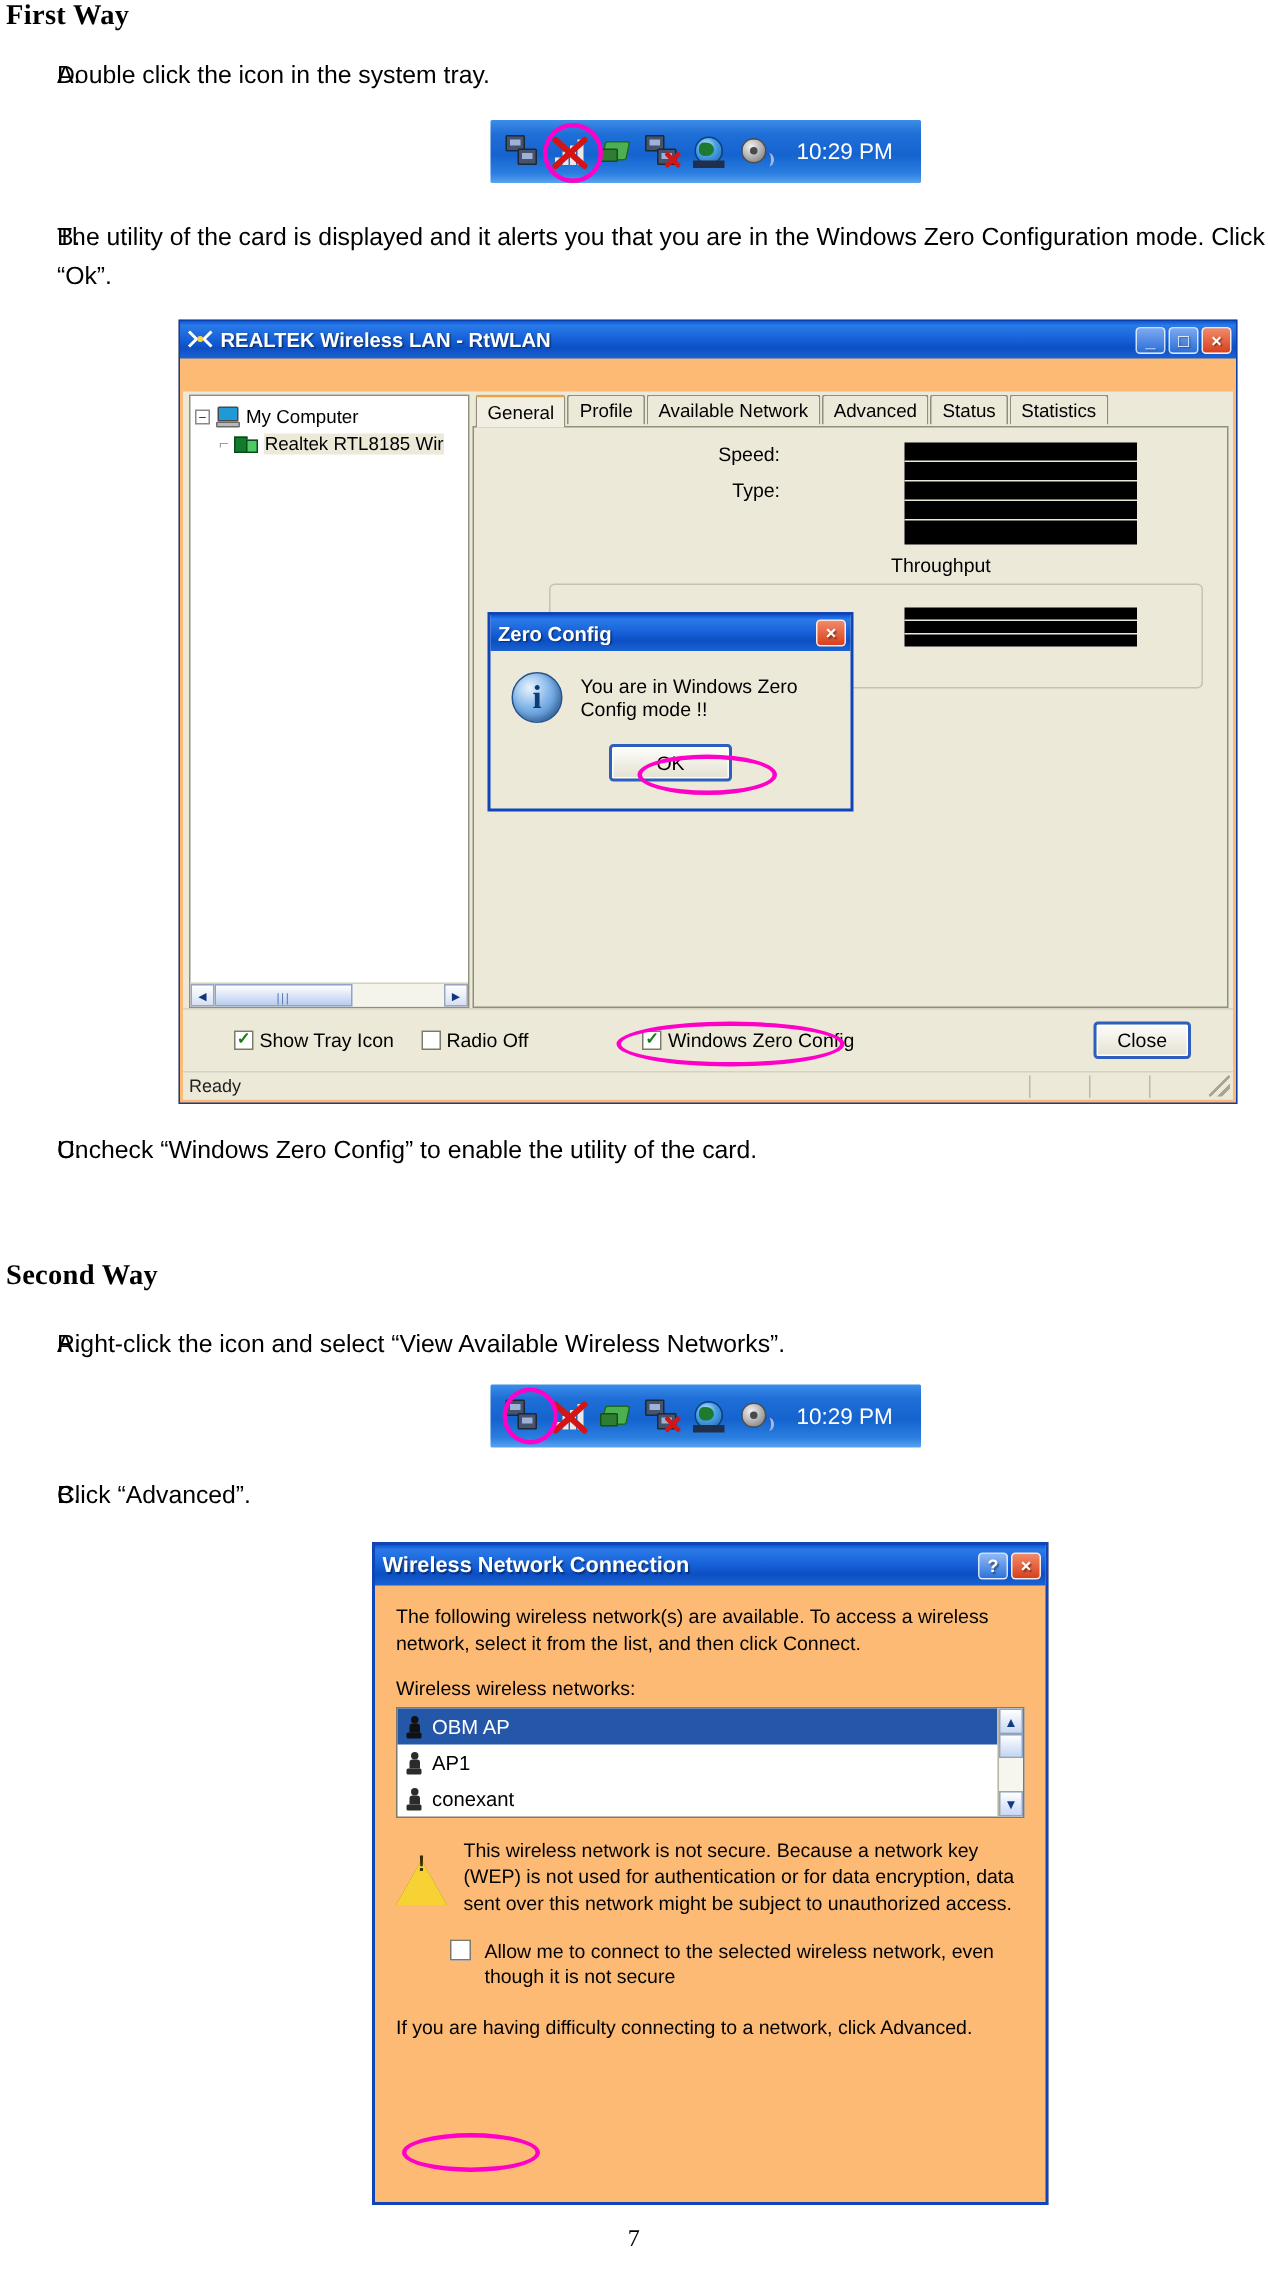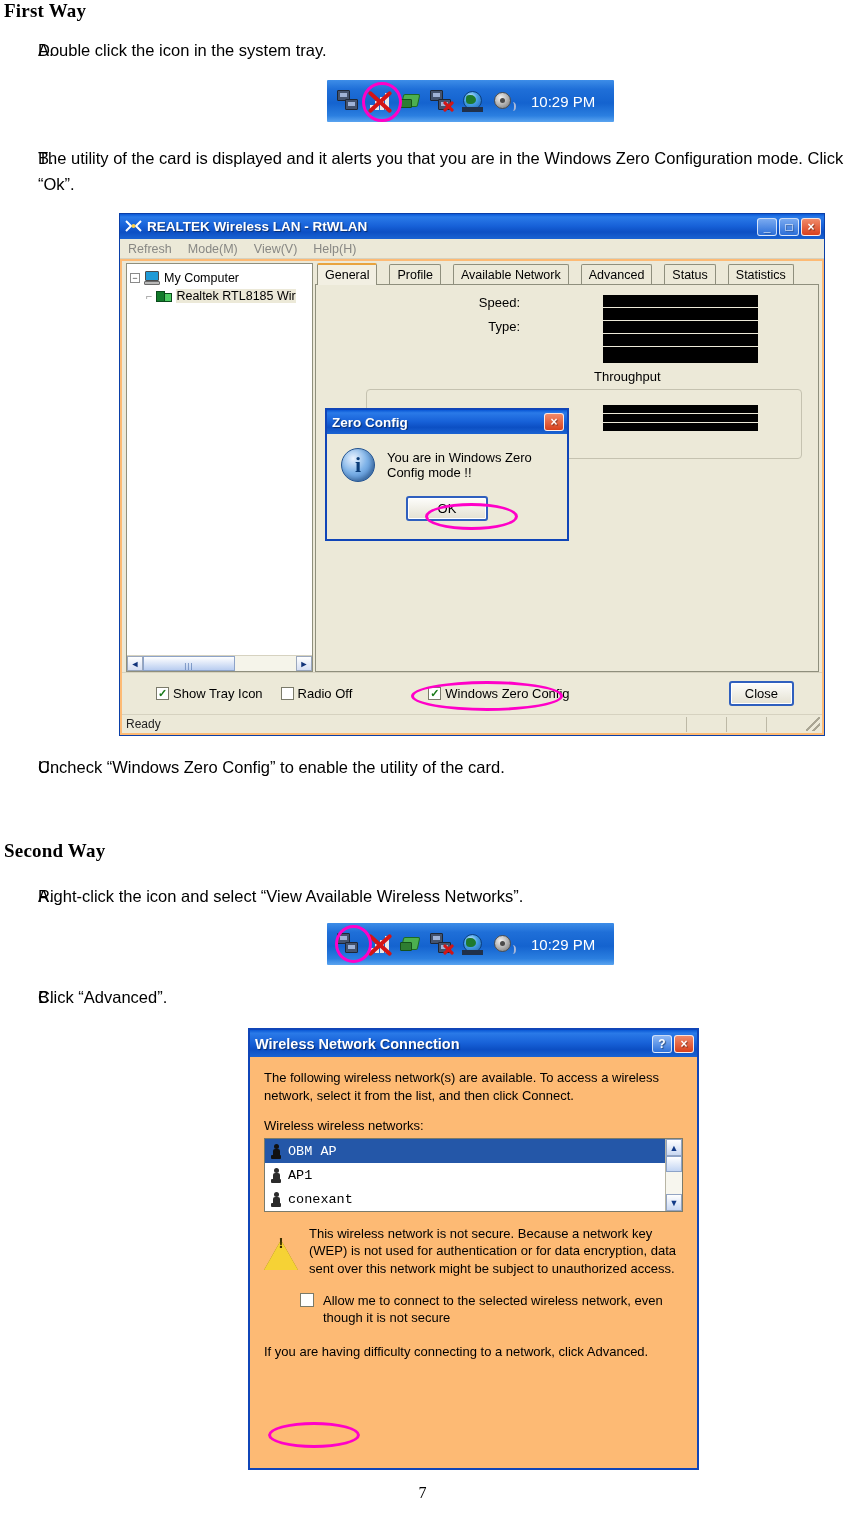--- a/index.html
+++ b/index.html
@@ -119,21 +119,21 @@
   }
   .sb-track { flex:1; background:#f5f4ea; height:15px; position:relative; }
   .sb-thumb {
     position:absolute; left:0; top:0; height:15px; width:60%;
     background: linear-gradient(180deg,#ffffff,#b9cdf0);
     border:1px solid #8da3c8;
   }
   .sb-grip { position:absolute; left:50%; top:4px; transform:translateX(-50%); font-size:8px; color:#5577b0; letter-spacing:1px;}
 
   .tabs-pane { flex:1; display:flex; flex-direction:column; margin-left:2px; min-width:0;}
-  .tabstrip { display:flex; align-items:center; height:22px; gap:12px; padding-left:2px;}
+  .tabstrip { display:flex; align-items:flex-start; height:22px; gap:1px; padding-left:2px;}
   .tab {
     font-size:12.5px; padding: 2px 7px 2px 7px; height:20px;
     border:1px solid #8f8f7d; border-bottom:none;
     background:#ece9d8; line-height:16px;
     border-radius:2px 2px 0 0;
     white-space:nowrap;
   }
   .tab.active {
     background:#f2efe2; height:22px; border-top:2px solid #e8a33d;
     position:relative; z-index:2;
@@ -203,21 +203,21 @@
   #wnc { left: 248px; top: 1028px; width: 451px; height: 442px; border:2px solid #1045b8;}
   #wnc .titlebar { height:27px; font-size:14.5px; }
   .wnc-body { padding: 12px 14px 10px 14px; font-size:13px; }
   .wnc-p { line-height:1.35; margin-bottom:14px; }
   .wnc-lbl { margin-bottom:5px; }
   .netlist {
     border:1px solid #7b7b6b; background:#fff; height:74px;
     display:flex; position:relative;
   }
   .netlist-items{ flex:1; }
-  .net-row { display:flex; align-items:center; gap:7px; height:24px; padding-left:6px; font-size:13.5px;font-family:Liberation Mono, monospace;}
+  .net-row { display:flex; align-items:center; gap:7px; height:24px; padding-left:6px; font-size:13.5px;}
   .net-row.selected { background:#2457a8; color:#fff; }
   .ico-sig { width:10px;height:15px;flex:0 0 10px;position:relative;}
   .ico-sig .h{position:absolute;left:3px;top:0;width:5px;height:5px;border-radius:50%;background:#2b2b2b;}
   .ico-sig .b{position:absolute;left:2px;top:5px;width:7px;height:6px;background:#2b2b2b;border-radius:2px 2px 0 0;}
   .ico-sig .f{position:absolute;left:0px;top:11px;width:10px;height:4px;background:#2b2b2b;border-radius:1px;}
   .net-row.selected .ico-sig .h,.net-row.selected .ico-sig .b,.net-row.selected .ico-sig .f{background:#111;}
   .netlist-sb { width:17px; background:#f1efe2; border-left:1px solid #b8b5a4; display:flex;flex-direction:column;}
   .vsb-arrow{ height:17px; background:linear-gradient(180deg,#ffffff,#c9d8f2); border:1px solid #93a4c2;
     display:flex;align-items:center;justify-content:center;font-size:9px;color:#123a86;}
   .vsb-track{flex:1; background:#f7f6ee; position:relative;}
@@ -346,26 +346,20 @@
         </svg>
       </span>
       <span class="t-text">REALTEK Wireless LAN - RtWLAN</span>
       <span class="tb-btns">
         <span class="tb-btn">_</span>
         <span class="tb-btn">□</span>
         <span class="tb-btn close">×</span>
       </span>
     </div>
 
-    <div class="menubar">
-      <span>Refresh</span>
-      <span>Mode(M)</span>
-      <span>View(V)</span>
-      <span>Help(H)</span>
-    </div>
 
     <div class="client">
       <div class="rt-main">
 
         <div class="tree-pane">
           <div class="tree-inner">
             <div class="tree-row">
               <span class="expander">−</span>
               <span class="ico-pc">
                   <span class="scr"></span>

